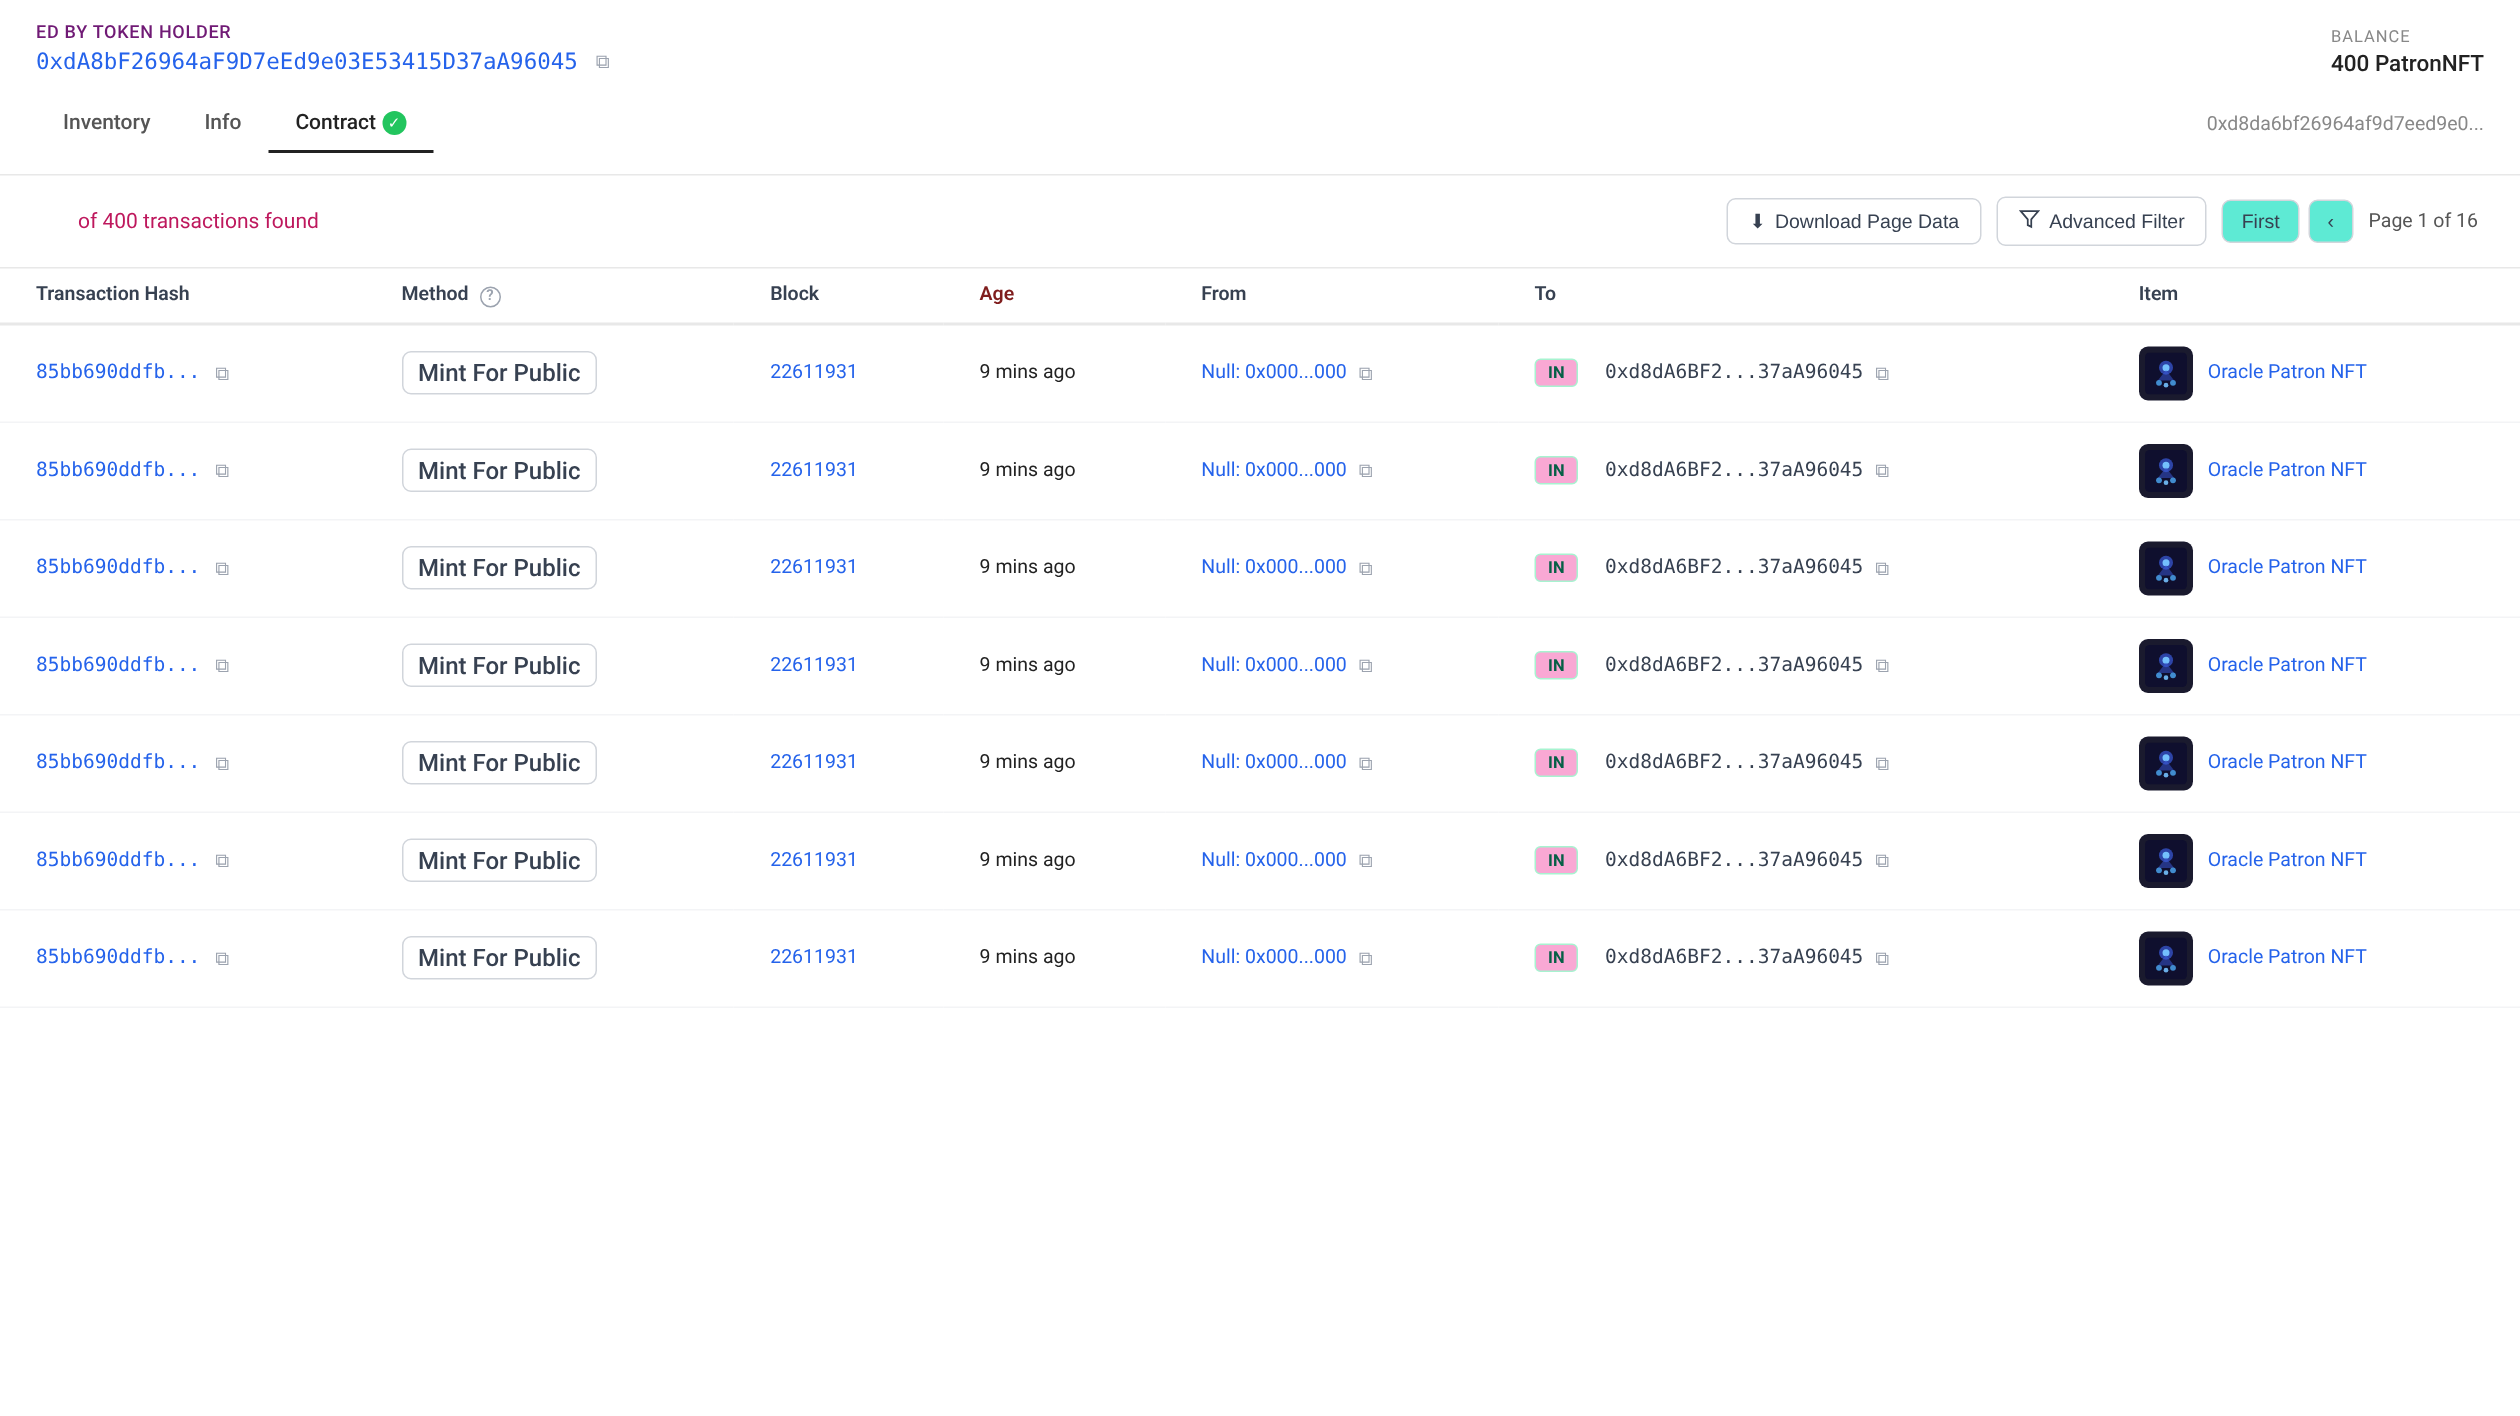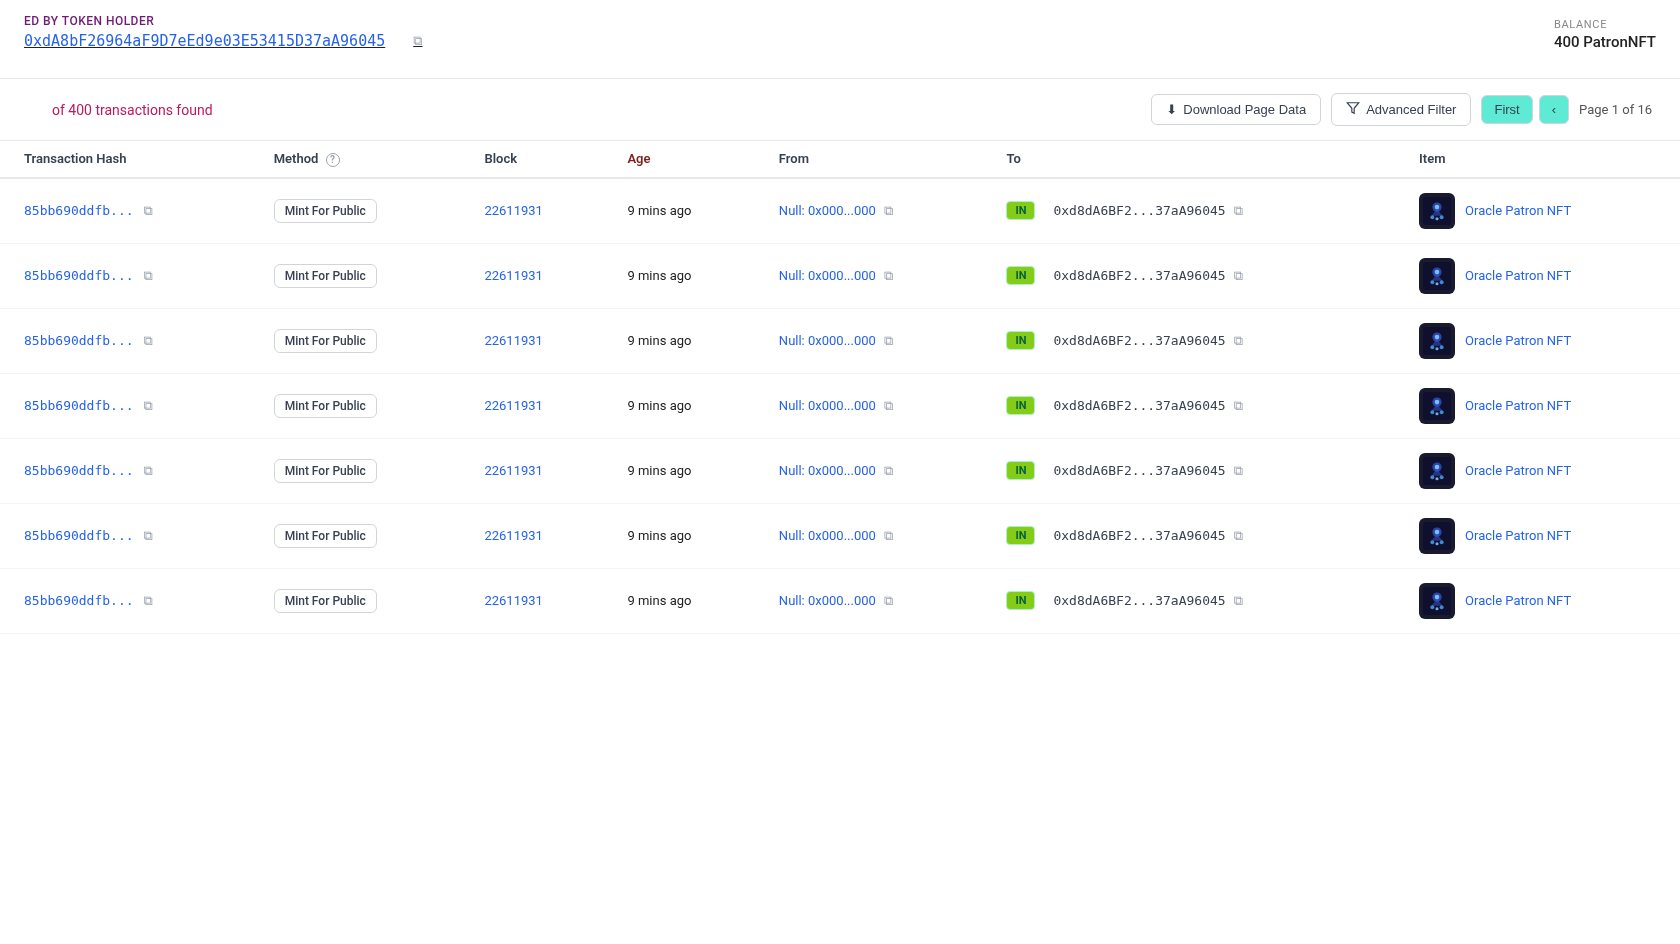--- a/index.html
+++ b/index.html
@@ -16,23 +16,22 @@
       color: #701a75;
       font-weight: 500;
       letter-spacing: 0.04em;
       text-transform: uppercase;
       margin-bottom: 4px;
     }
 
     .owner-address {
       display: flex;
       align-items: center;
-      gap: 24px;
+      gap: 8px;
       margin-bottom: 14px;
-      text-decoration: underline;
     }
 
     .owner-address a {
       color: #2563eb;
       font-size: 15px;
       font-weight: 500;
       text-decoration: none;
     }
 
     .balance-section {
@@ -213,21 +212,21 @@
       color: #2563eb;
       font-family: monospace;
       font-size: 13px;
     }
 
     .method-badge {
       display: inline-block;
       padding: 4px 10px;
       border: 1px solid #d1d5db;
       border-radius: 6px;
-      font-size: 12px;
+      font-size: 16px;
       color: #374151;
       background: #fff;
       font-weight: 500;
     }
 
     .block-link {
       color: #2563eb;
       text-decoration: none;
     }
 
@@ -235,21 +234,21 @@
       color: #2563eb;
       text-decoration: none;
     }
 
     .in-badge {
       display: inline-flex;
       align-items: center;
       justify-content: center;
       padding: 2px 8px;
       border-radius: 4px;
-      background: #84cc16;
+      background: #f9a8d4;
       border: 1px solid #a7f3d0;
       font-size: 11px;
       font-weight: 700;
       color: #065f46;
       margin-right: 14px;
     }
 
     .to-address {
       color: #374151;
       font-family: monospace;
@@ -315,20 +314,31 @@
         <a class="tx-hash">0xdA8bF26964aF9D7eEd9e03E53415D37aA96045</a>
         <button class="copy-btn">⧉</button>
       </div>
     </div>
     <div class="balance-section">
       <div class="balance-label">BALANCE</div>
       <div class="balance-value">400 PatronNFT</div>
     </div>
   </div>
 
+  <div class="tabs-row">
+    <div class="tab">Inventory</div>
+    <div class="tab">Info</div>
+    <div class="tab active">
+      <span class="tab-verified">
+        <span>Contract</span>
+        <span class="verified-badge">✓</span>
+      </span>
+    </div>
+    <div class="address-display">0xd8da6bf26964af9d7eed9e0...</div>
+  </div>
 </div>
 
 <div class="toolbar-row">
   <div class="tx-count">of 400 transactions found</div>
   <div class="toolbar-right">
     <button class="btn-outline">
       <span>⬇</span>
       <span>Download Page Data</span>
     </button>
     <button class="btn-outline">

